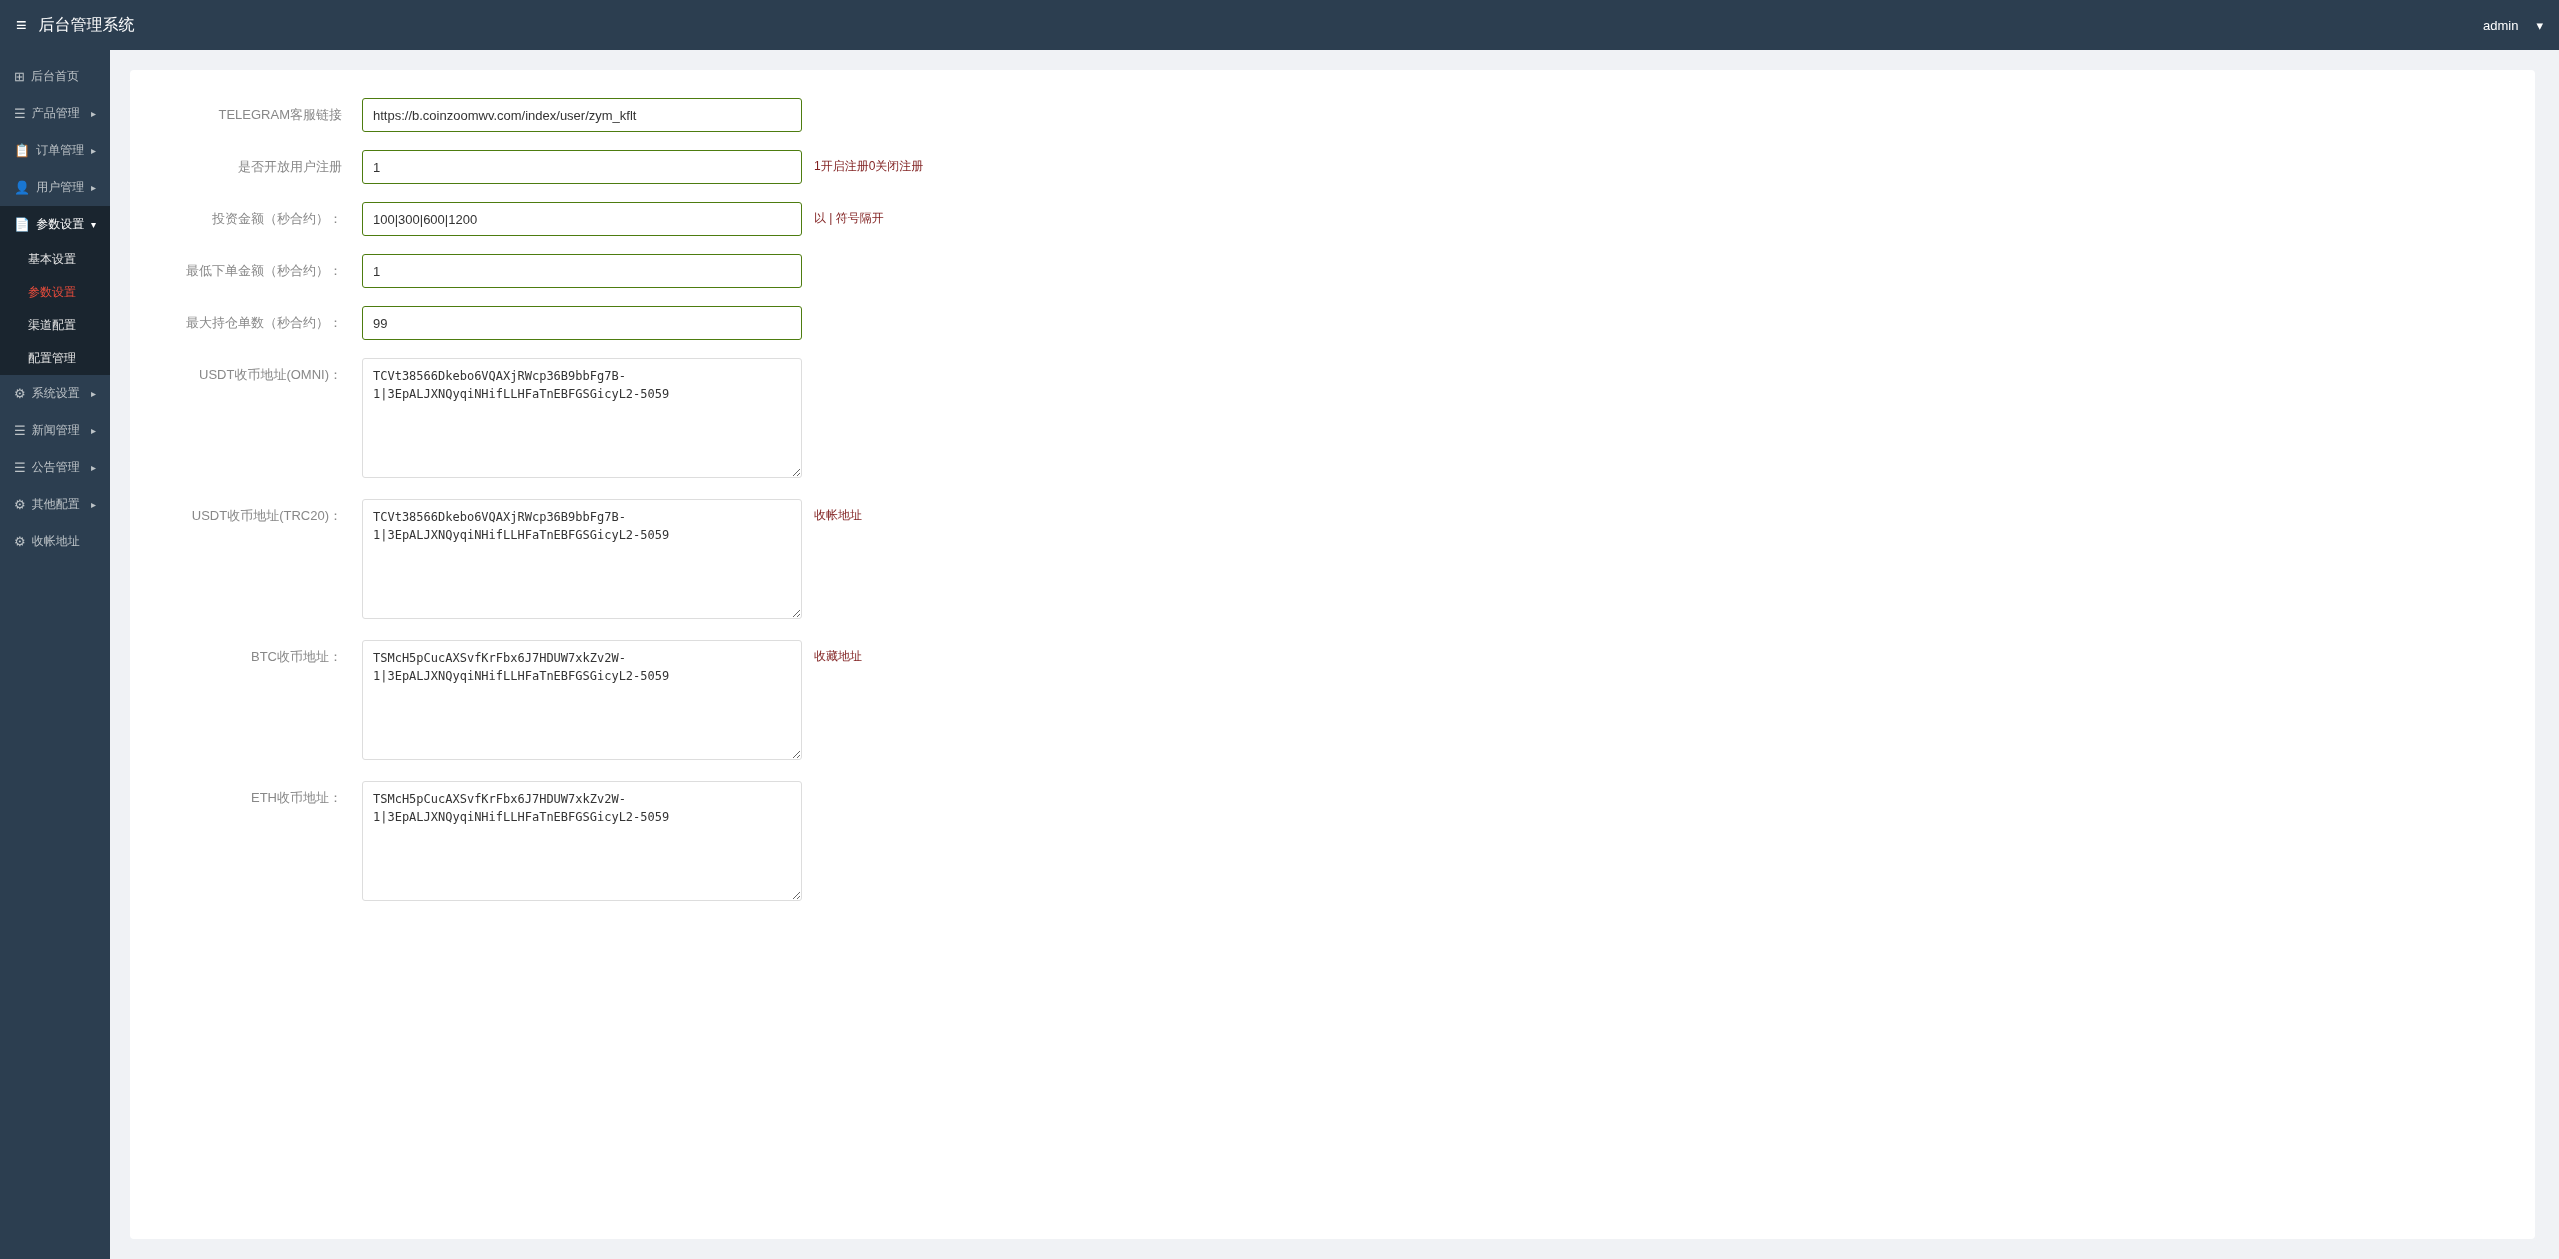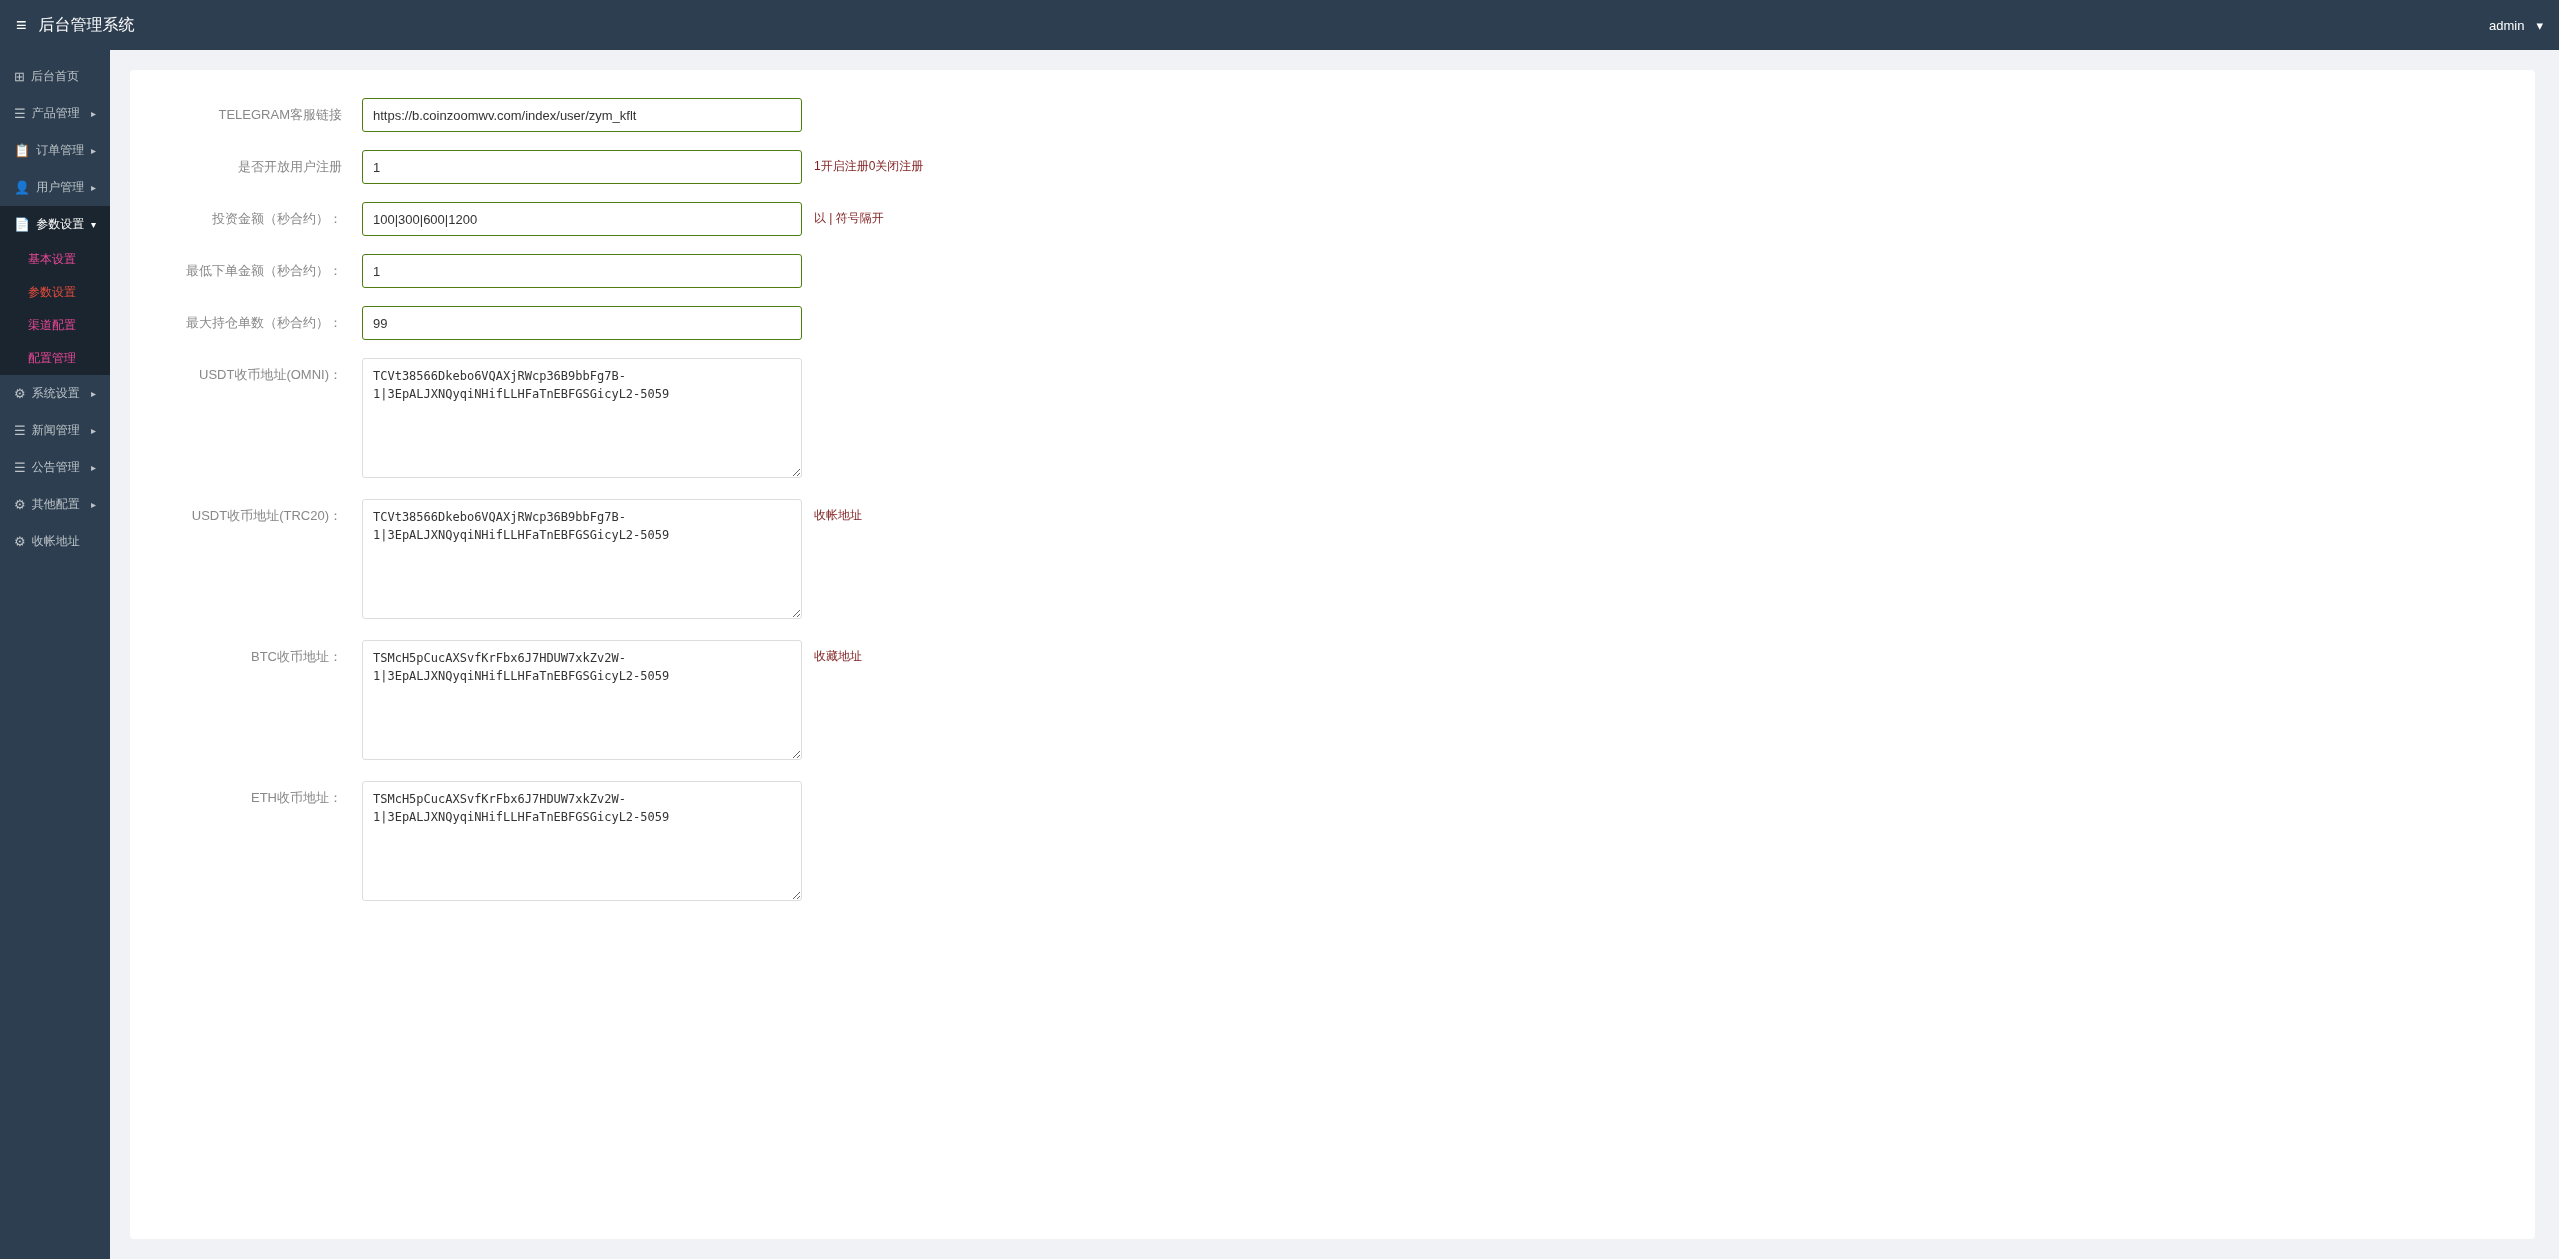--- a/index.html
+++ b/index.html
@@ -8,41 +8,41 @@
     
     .top-header {
       position: fixed; top: 0; left: 0; right: 0; height: 50px;
       background: #2c3e50; display: flex; align-items: center;
       justify-content: space-between; padding: 0 16px; z-index: 1000;
       color: #fff;
     }
     .top-header-left { display: flex; align-items: center; gap: 12px; }
     .hamburger-icon { font-size: 18px; cursor: pointer; }
     .app-title { font-size: 16px; font-weight: 500; }
-    .top-header-right { font-size: 13px; display: flex; align-items: center; gap: 12px; cursor: pointer; }
+    .top-header-right { font-size: 13px; display: flex; align-items: center; gap: 18px; cursor: pointer; }
 
     
     .sidebar {
       width: 110px; background: #2c3e50; position: fixed; top: 50px;
       left: 0; bottom: 0; overflow-y: auto; z-index: 999; padding-top: 8px;
     }
     .sidebar-item {
       display: flex; align-items: center; justify-content: space-between;
       padding: 10px 14px; color: #bdc3c7; cursor: pointer; font-size: 12px;
       user-select: none;
     }
     .sidebar-item.active { background: #1a252f; color: #fff; }
     .sidebar-item-inner { display: flex; align-items: center; gap: 6px; }
     .sidebar-icon { font-size: 13px; }
     .sidebar-arrow { font-size: 10px; }
 
     
     .submenu { background: #1a252f; }
     .submenu-item {
-      padding: 8px 14px 8px 28px; color: #ec4899; cursor: pointer; font-size: 12px;
+      padding: 8px 14px 8px 28px; color: #e5e5e5; cursor: pointer; font-size: 12px;
     }
     .submenu-item.active-sub { color: #e74c3c; }
 
     
     .main-content {
       margin-left: 106px; margin-top: 50px; flex: 1; overflow-y: auto;
       padding: 20px 24px; background: #f0f2f5;
     }
 
     .content-card {

